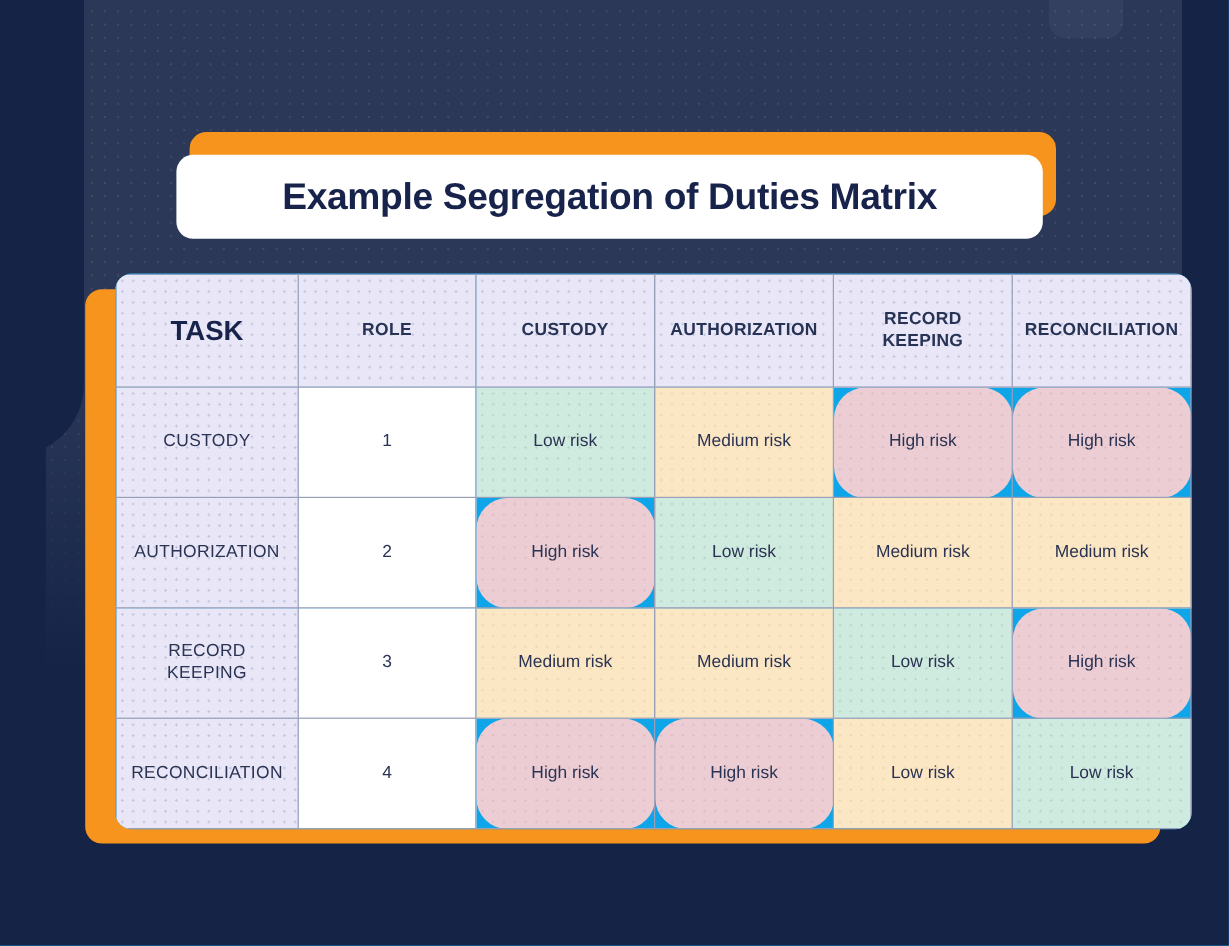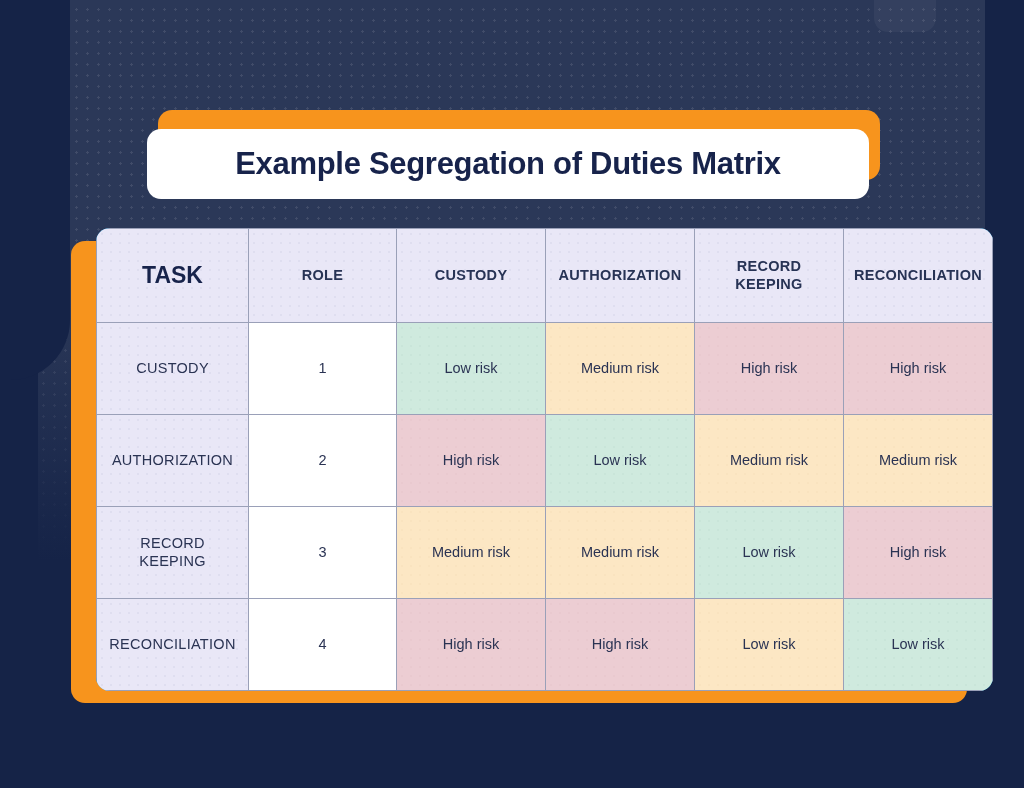--- a/index.html
+++ b/index.html
@@ -187,21 +187,21 @@
 
   td.risk { font-size: 15px; color: #3a4262; }
   td.risk-low    { background-color: #cfeade;
                    background-image: radial-gradient(circle, rgba(70,110,100,0.16) 0.9px, transparent 1px);
                    background-size: 9px 9px; }
   td.risk-medium { background-color: #fce7c4;
                    background-image: radial-gradient(circle, rgba(150,110,50,0.13) 0.9px, transparent 1px);
                    background-size: 9px 9px; }
   td.risk-high   { background-color: #eccdd3;
                    background-image: radial-gradient(circle, rgba(140,80,95,0.13) 0.9px, transparent 1px);
-                   background-size: 9px 9px; }
+                   background-size: 9px 9px; border-radius: 26px; }
 </style>
 </head>
 <body>
 
 <div id="bg-panel"></div>
 <div id="bg-panel-fade"></div>
 <div id="bg-blob-topright"></div>
 <div id="bg-corner-left"></div>
 
 <div id="title-wrap">

